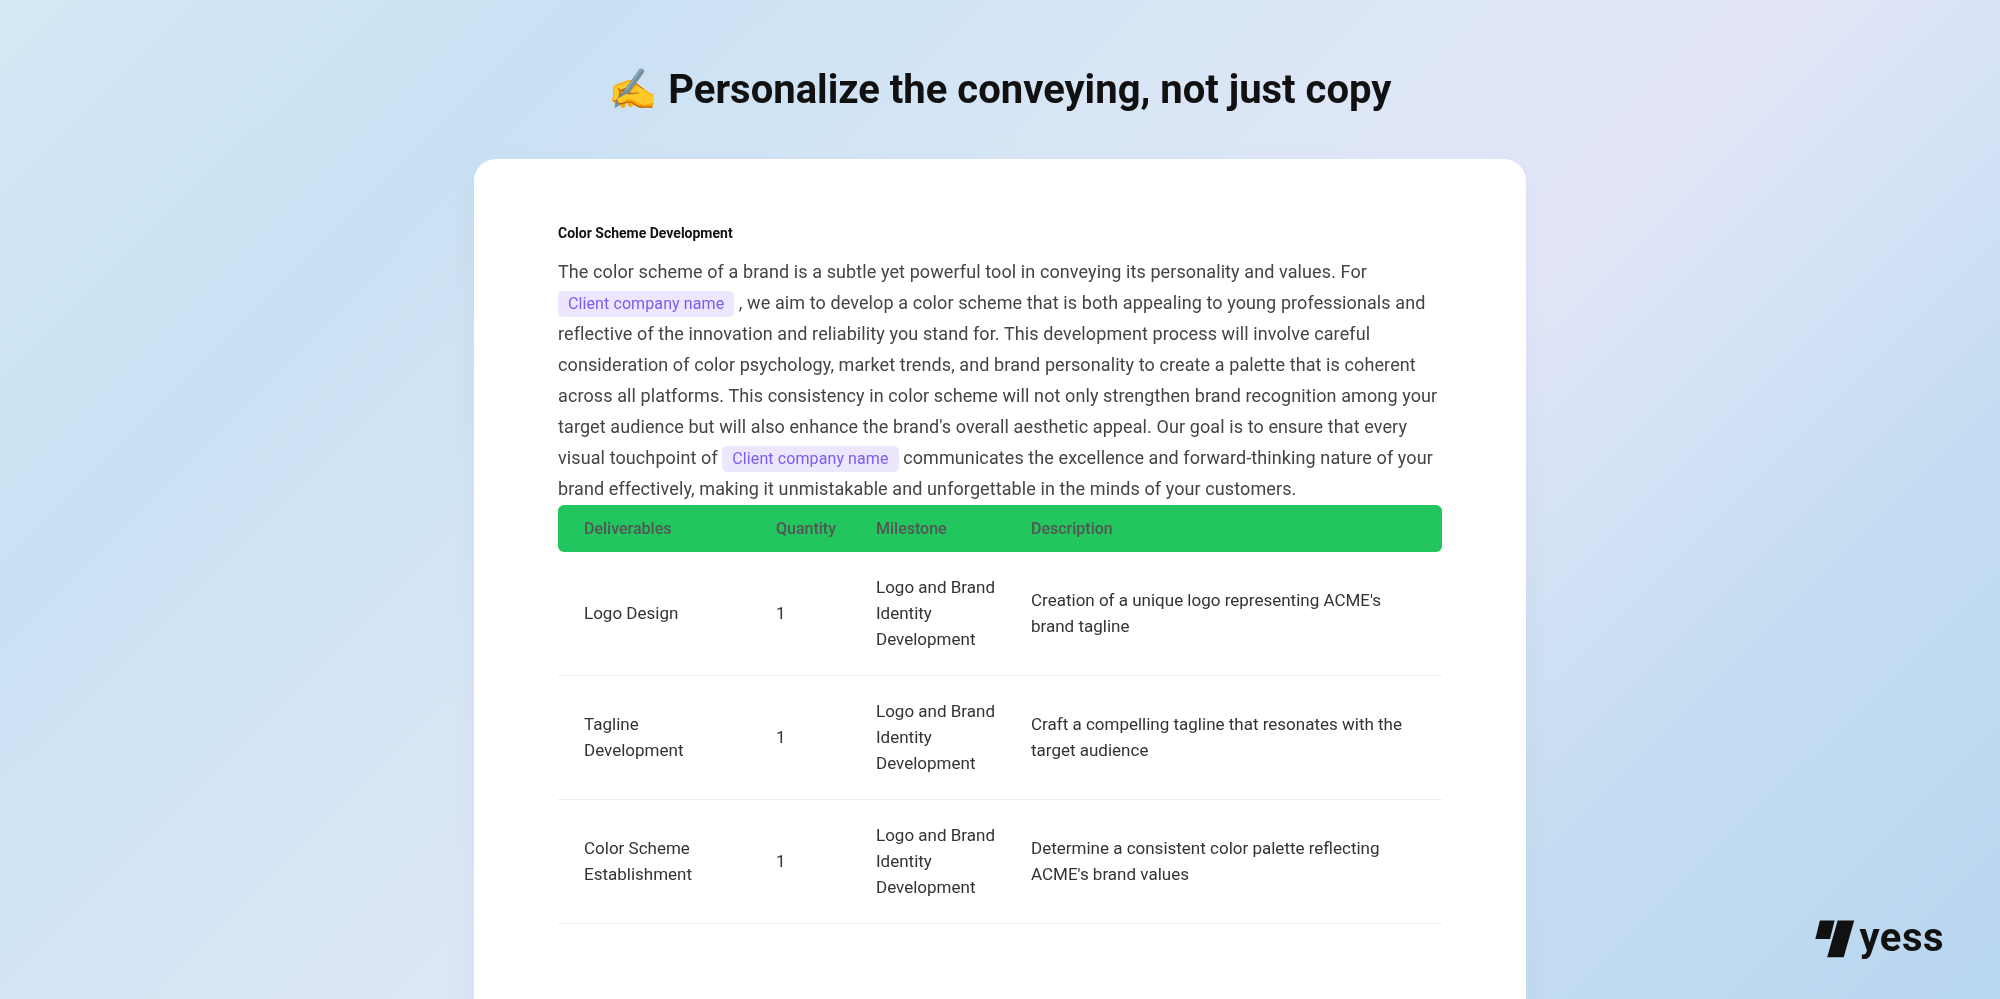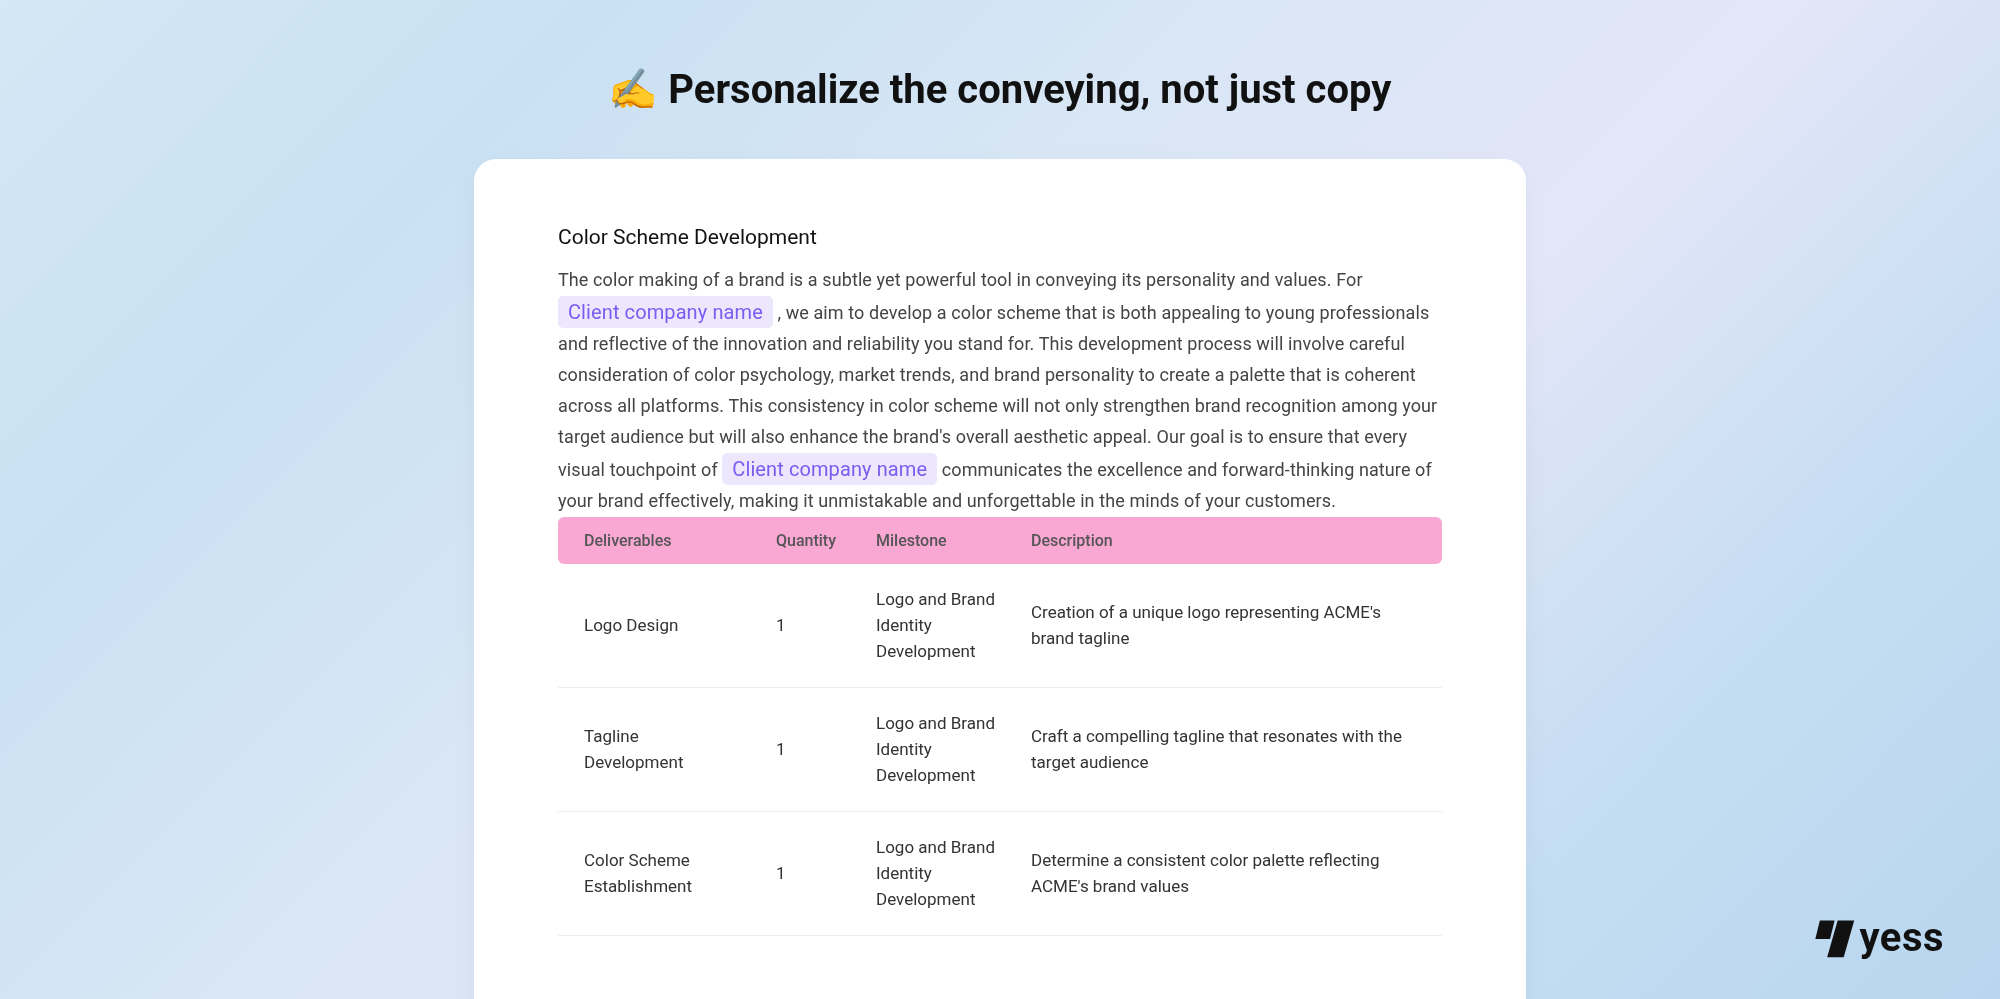--- a/index.html
+++ b/index.html
@@ -26,54 +26,54 @@
     border-radius: 22px;
     width: 1052px;
     margin: 46px auto 0 auto;
     padding: 66px 84px 0 84px;
     box-shadow: 0 10px 30px rgba(0,0,0,0.04);
     height: 880px;
     overflow: hidden;
   }
 
   .section-heading {
-    font-size: 21px;
-    font-weight: 400;
+    font-size: 14px;
+    font-weight: 700;
     color: #111;
     margin-bottom: 16px;
   }
 
   .body-text {
     font-size: 18px;
     line-height: 1.72;
     color: #444;
     letter-spacing: 0.1px;
   }
 
   .placeholder-token {
     display: inline-block;
     background: #ece7fd;
     color: #7a5cf0;
-    font-size: 20px;
+    font-size: 16px;
     padding: 2px 10px;
     border-radius: 5px;
     line-height: 1.4;
     vertical-align: baseline;
   }
 
   .section-heading.second { margin-top: 48px; margin-bottom: 14px; }
 
   table.deliverables {
     width: 100%;
     border-collapse: collapse;
     font-size: 17px;
     color: #333;
   }
   table.deliverables thead th {
-    background: #f9a8d4;
+    background: #22c55e;
     text-align: left;
     font-weight: 500;
     color: #555;
     padding: 14px 18px;
     font-size: 16px;
   }
   table.deliverables thead th:first-child { border-radius: 6px 0 0 6px; padding-left: 26px;}
   table.deliverables thead th:last-child  { border-radius: 0 6px 6px 0; }
   table.deliverables tbody td {
     padding: 22px 18px;
@@ -113,21 +113,21 @@
 <h1 class="page-title">
   <span>✍️</span>
   <span>Personalize the conveying, not just copy</span>
 </h1>
 
 <div class="doc-card">
 
   <h2 class="section-heading">Color Scheme Development</h2>
 
   <p class="body-text">
-    <span>The color making of a brand is a subtle yet powerful tool in conveying its personality and values. For </span>
+    <span>The color scheme of a brand is a subtle yet powerful tool in conveying its personality and values. For </span>
     <span class="placeholder-token">Client company name</span>
     <span> , we aim to develop a color scheme that is both appealing to young professionals and reflective of the innovation and reliability you stand for. This development process will involve careful consideration of color psychology, market trends, and brand personality to create a palette that is coherent across all platforms. This consistency in color scheme will not only strengthen brand recognition among your target audience but will also enhance the brand's overall aesthetic appeal. Our goal is to ensure that every visual touchpoint of </span>
     <span class="placeholder-token">Client company name</span>
     <span> communicates the excellence and forward-thinking nature of your brand effectively, making it unmistakable and unforgettable in the minds of your customers.</span>
   </p>
 
 
   <table class="deliverables">
     <thead>
       <tr>

